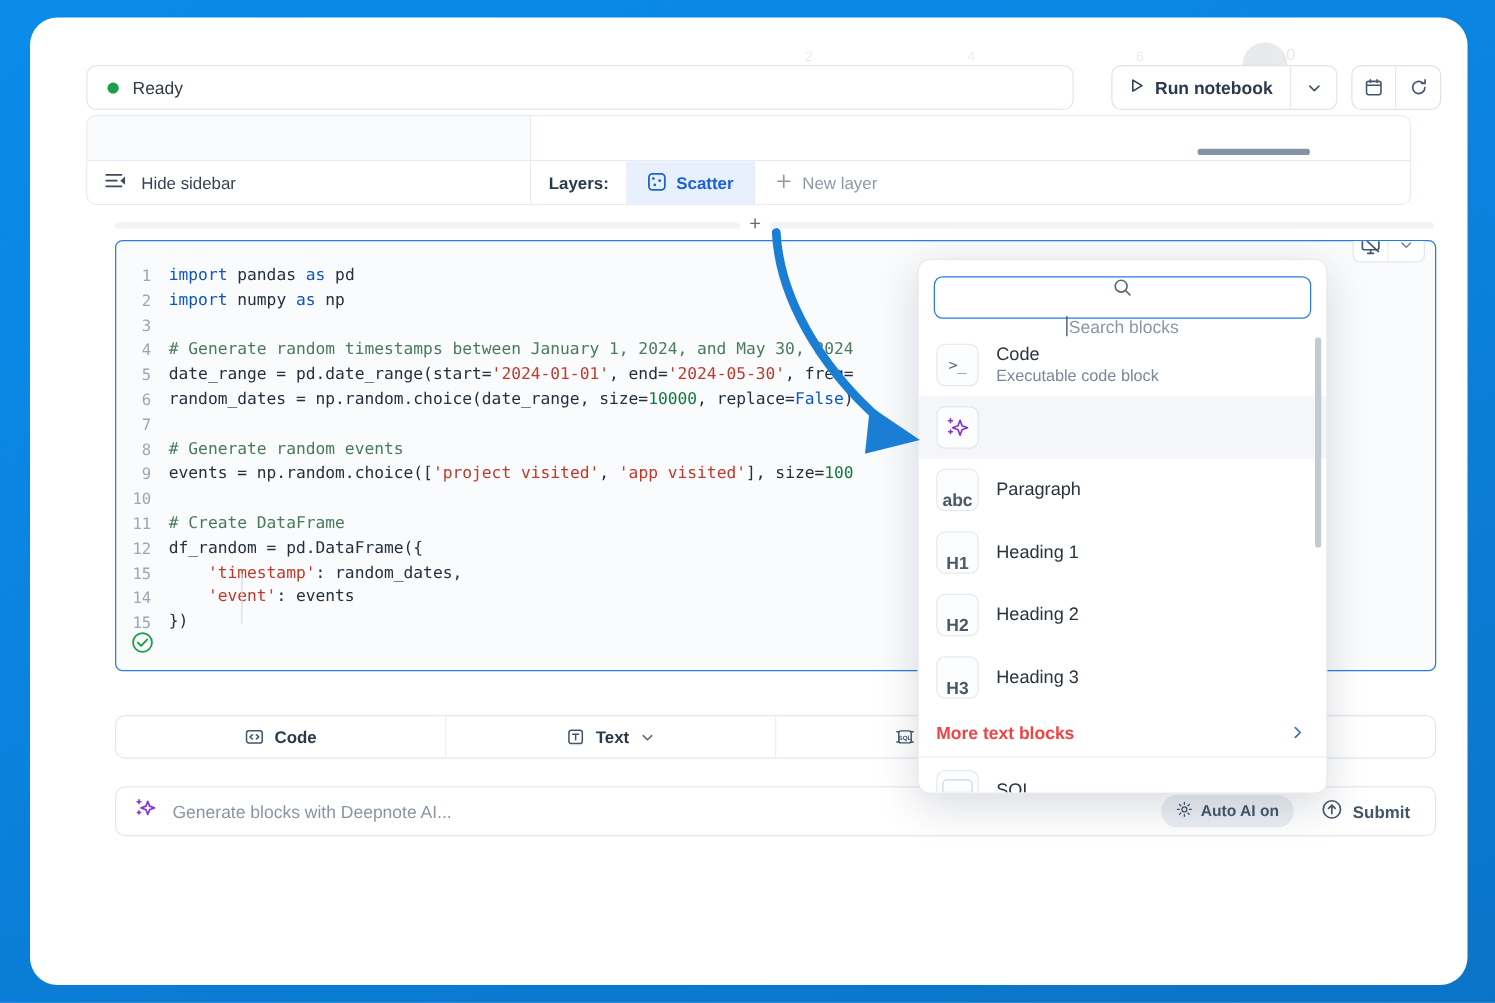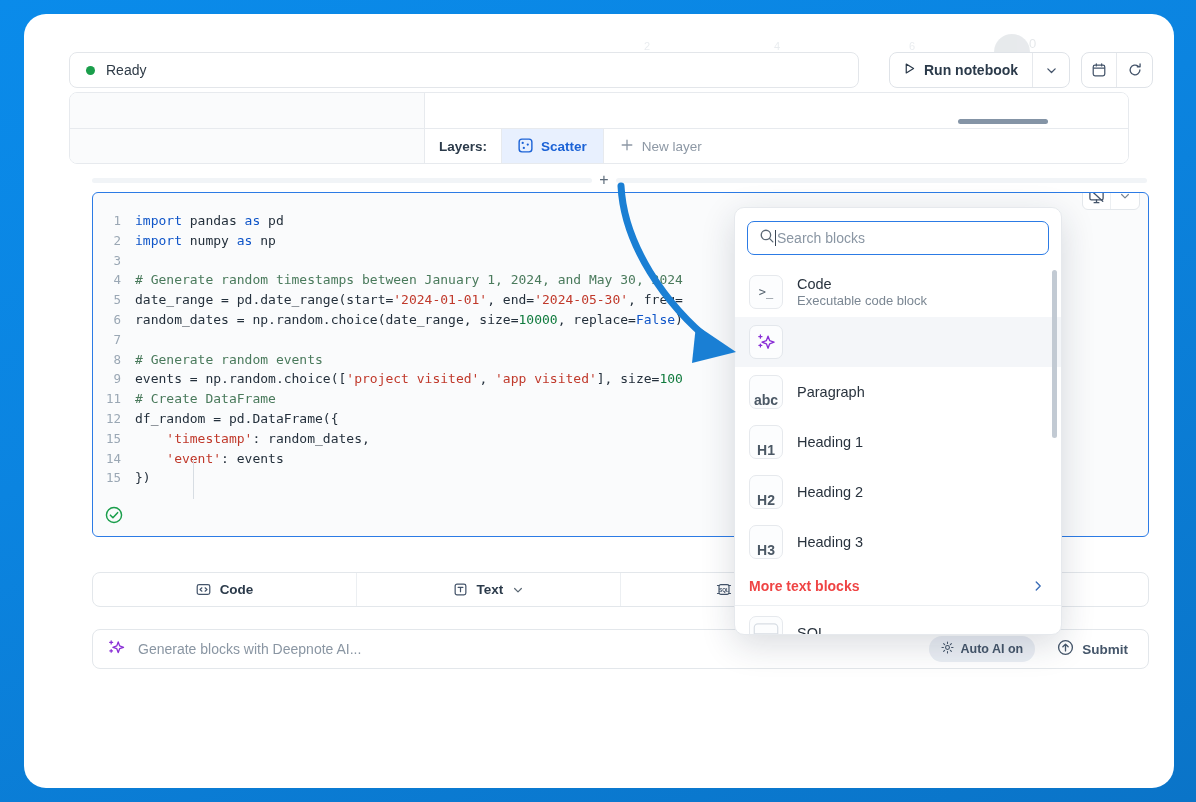--- a/index.html
+++ b/index.html
@@ -134,21 +134,21 @@
      font-size: 13.5px; font-weight: 700; color: #45566a; cursor: pointer; }
 
   
   .blocks-menu {
     position: absolute; left: 710px; top: 193px; width: 328px; height: 428px;
     background: #fff; border: 1px solid #e6e9ed; border-radius: 10px;
     box-shadow: 0 10px 34px rgba(25,40,60,.16); overflow: hidden; z-index: 20;
   }
   .search-wrap { padding: 13px 12px 11px 12px; }
   .search-box { height: 34px; border: 1.5px solid #2c7be5; border-radius: 7px;
-     display: flex; align-items: center; padding: 0 11px; }
+     display: flex; align-items: center; gap: 10px; padding: 0 11px; flex-direction: column; }
   .search-ph { font-size: 14px; color: #8a96a3; border-left: 1px solid #3a4654; padding-left: 1px; }
   .menu-list { position: absolute; top: 59px; left: 0; right: 0; bottom: 0; overflow: hidden; }
   .menu-item { display: flex; align-items: center; gap: 14px; padding: 8px 14px; cursor: pointer; }
   .menu-item.sel { background: #f4f6f9; }
   .mi-icon { width: 34px; height: 34px; border: 1px solid #e6e9ed; border-radius: 7px;
      background: #fcfdfe; display: flex; align-items: center; justify-content: center; flex: none; }
   .mi-title { font-size: 14.5px; color: #29333e; }
   .mi-sub { font-size: 13px; color: #7b8793; margin-top: 1px; }
   .mi-glyph { font-family: "DejaVu Sans Mono", monospace; font-size: 12px; color: #55636f; }
   .mi-head { font-size: 14px; font-weight: 700; color: #4b5865; margin-top: 16px; }
@@ -212,20 +212,29 @@
           <path d="M14.5 9 A5.5 5.5 0 1 1 12.6 4.8" fill="none" stroke="#44546a" stroke-width="1.5" stroke-linecap="round"></path>
           <path d="M14.7 2.2 V5.3 H11.6" fill="none" stroke="#44546a" stroke-width="1.5" stroke-linecap="round" stroke-linejoin="round"></path>
         </svg>
       </div>
     </div>
   </div>
 
   <div class="strip">
     <div class="strip-left">
       <div class="blank"></div>
+      <div class="hide-sidebar">
+        <span>
+          <svg width="17" height="15" viewBox="0 0 18 16">
+            <path d="M1 3 H14 M1 8 H10 M1 13 H14" stroke="#3b4a59" stroke-width="1.5" stroke-linecap="round"></path>
+            <path d="M17 4.5 L13 8 L17 11.5 Z" fill="#3b4a59"></path>
+          </svg>
+        </span>
+        <span class="lbl">Hide sidebar</span>
+      </div>
     </div>
     <div class="strip-right">
       <div class="top-blank">
         <div class="mini-scroll"></div>
       </div>
       <div class="layers-row">
         <div class="layers-label">Layers:</div>
         <div class="layer-tab">
           <span>
             <svg width="15" height="15" viewBox="0 0 16 16">
@@ -301,20 +310,24 @@
           <div class="ln">7</div>
           <div class="cd"></div>
         </div>
         <div class="code-line">
           <div class="ln">8</div>
           <div class="cd"><span class="c"># Generate random events</span></div>
         </div>
         <div class="code-line">
           <div class="ln">9</div>
           <div class="cd"><span>events = np.random.choice([</span><span class="s">'project visited'</span><span>, </span><span class="s">'app visited'</span><span>], size=</span><span class="n">100</span></div>
+        </div>
+        <div class="code-line">
+          <div class="ln">10</div>
+          <div class="cd"></div>
         </div>
         <div class="code-line">
           <div class="ln">11</div>
           <div class="cd"><span class="c"># Create DataFrame</span></div>
         </div>
         <div class="code-line">
           <div class="ln">12</div>
           <div class="cd"><span>df_random = pd.DataFrame({</span></div>
         </div>
         <div class="code-line">

